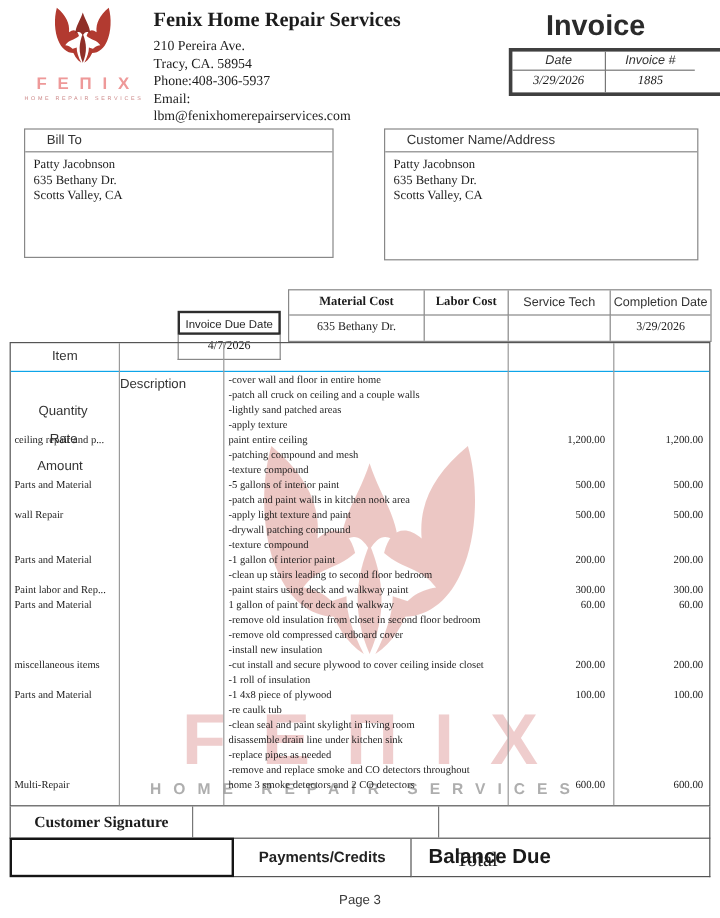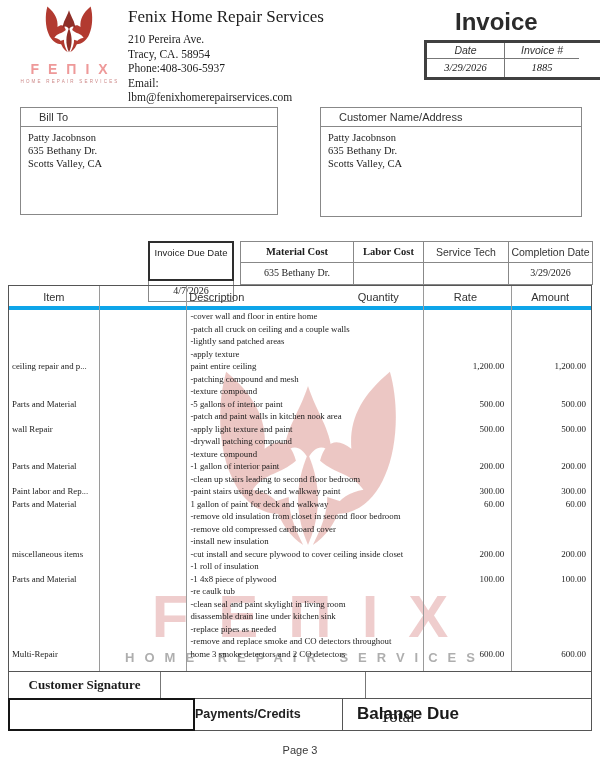--- a/index.html
+++ b/index.html
@@ -28,21 +28,21 @@
   .logo { position:absolute; left:14px; top:4px; width:110px; height:96px; text-align:center; z-index:1; }
   .logo svg { width:86px; height:56px; display:block; margin:0 auto; }
   .logo svg .p1 { fill:#b23a30; }
   .logo svg .p2 { fill:#8f2f28; }
   .logo-word { font-family:"Liberation Sans", sans-serif; font-weight:bold; font-size:14px;
                letter-spacing:9px; padding-left:9px; color:#e99; margin-top:1px; }
   .logo-tag  { font-family:"Liberation Sans", sans-serif; font-size:4.5px; letter-spacing:2.2px;
                padding-left:2px; color:#c88; margin-top:2px; }
 
   .company { position:absolute; left:128px; top:7px; z-index:1; }
-  .company-name { font-size:17px; font-weight:normal; margin-bottom:5px; }
+  .company-name { font-size:17px; font-weight:bold; margin-bottom:5px; }
   .company-line { font-size:11.5px; line-height:14.5px; }
 
   .invoice-title { position:absolute; left:455px; top:8px; z-index:1;
                    font-family:"Liberation Sans", sans-serif; font-weight:600; font-size:24px; color:#2b2b2b; }
 
   .inv-meta { position:absolute; left:424px; top:40px; width:184px; border:3px solid #404040; z-index:1;font-style:italic; }
   .inv-meta .r { display:flex; }
   .inv-meta .h { font-family:"Liberation Sans", sans-serif; font-size:10.5px; color:#333;
                  height:16px; line-height:15px; text-align:center; border-bottom:1px solid #777; }
   .inv-meta .v { font-size:10.5px; height:18px; line-height:17px; text-align:center; }
@@ -52,41 +52,41 @@
   
   .addr-box { position:absolute; top:107px; border:1px solid #888; z-index:1; background:transparent; }
   .addr-box .hd { height:19px; line-height:18px; border-bottom:1px solid #888; padding-left:18px;
                   font-family:"Liberation Sans", sans-serif; font-size:11px; color:#333; }
   .addr-box .bd { padding:4px 7px; font-size:10.5px; line-height:13px; }
   .billto { left:20px;  width:258px; height:108px; }
   .custbox{ left:320px; width:262px; height:110px; }
 
   
   .due-table { position:absolute; left:148px; top:241px; width:86px; z-index:1; }
-  .due-table .hd { border:2px solid #2e2e2e; height:40px; line-height:19px; text-align:center;
-                   font-family:"Liberation Sans", sans-serif; font-size:9.5px; color:#222; }
+  .due-table .hd { border:2px solid #2e2e2e; height:20px; line-height:19px; text-align:center;
+                   font-family:"Liberation Sans", sans-serif; font-size:9.5px; color:#222;margin-top:18px; }
   .due-table .v  { border:1px solid #888; border-top:none; height:21px; line-height:20px;
                    text-align:center; font-size:10px; }
 
   .cost-table { position:absolute; left:240px; top:241px; width:353px; border:1px solid #888; z-index:1; }
   .cost-table .r { display:flex; }
   .cost-table .cell { border-right:1px solid #888; text-align:center; }
   .cost-table .cell:last-child { border-right:none; }
   .cost-table .hr .cell { height:21px; line-height:20px; border-bottom:1px solid #888; }
   .cost-table .vr .cell { height:21px; line-height:20px; font-size:10px; }
   .cc1{width:113px;} .cc2{width:70px;} .cc3{width:85px;} .cc4{width:83px;}
   .lbl-it { font-weight:bold; font-size:10.5px; }
   .lbl-sa { font-family:"Liberation Sans", sans-serif; font-size:10.5px; color:#333; }
 
   
   .main-table { position:absolute; left:8px; top:285px; width:584px; height:387px;
                 border:1px solid #555; z-index:1; }
   .vline { position:absolute; top:0; bottom:0; width:0; border-left:1px solid #9a9a9a; }
   .vl1{left:90px;} .vl2{left:177px;} .vl3{left:414px;} .vl4{left:502px;}
-  .mt-head { display:flex; height:24px; border-bottom:4px solid #0ea5e9; }
+  .mt-head { display:flex; height:24px; border-bottom:1px solid #0ea5e9;flex-direction:column; }
   .mt-head .hc { font-family:"Liberation Sans", sans-serif; font-size:11px; color:#333;
                  line-height:23px; text-align:center; }
   .c-item{width:90px;} .c-qty{width:87px;} .c-desc{width:237px;} .c-rate{width:88px;} .c-amount{width:82px;}
   .table-row { display:flex;align-items:flex-end; }
   .table-row .c-item { font-size:8.8px; line-height:12.5px; padding-left:3px;
                        white-space:nowrap; overflow:hidden; }
   .table-row .c-qty  { }
   .table-row .c-desc { padding-left:5px; }
   .desc-line { font-size:8.8px; line-height:12.5px; white-space:nowrap; overflow:hidden; }
   .table-row .c-rate, .table-row .c-amount
@@ -97,21 +97,21 @@
   .bt-r1 { display:flex; height:27px; border-left:1px solid #555; border-right:1px solid #555;
            border-bottom:1px solid #555; }
   .bt-sig { width:152px; border-right:1px solid #777; text-align:center;
             font-weight:bold; font-size:13px; line-height:26px; }
   .bt-gap { width:205px; border-right:1px solid #777; }
   .bt-total { flex:1; font-family:Liberation Serif, serif; font-size:17px;
               line-height:25px; padding-left:14px; color:#222;margin-top:32px; }
   .bt-r2 { display:flex; height:32px; }
   .bt-box { width:187px; border:2px solid #151515; margin-top:-1px; background:#fff; }
   .bt-pay { width:148px; border-right:1px solid #555; border-bottom:1px solid #555;
-            font-family:"Liberation Sans", sans-serif; font-weight:bold;
+            text-align:center; font-family:"Liberation Sans", sans-serif; font-weight:bold;
             font-size:12.5px; line-height:30px; color:#222; }
   .bt-bal { flex:1; border-right:1px solid #555; border-bottom:1px solid #555;
             font-family:"Liberation Sans", sans-serif; font-weight:bold; font-size:17px;
             line-height:29px; padding-left:14px; color:#1a1a1a; }
 
   .page-num { position:absolute; left:0; top:744px; width:100%; text-align:center;
               font-family:"Liberation Sans", sans-serif; font-size:11px; color:#3a3a3a; z-index:1; }
 </style>
 </head>
 <body>

